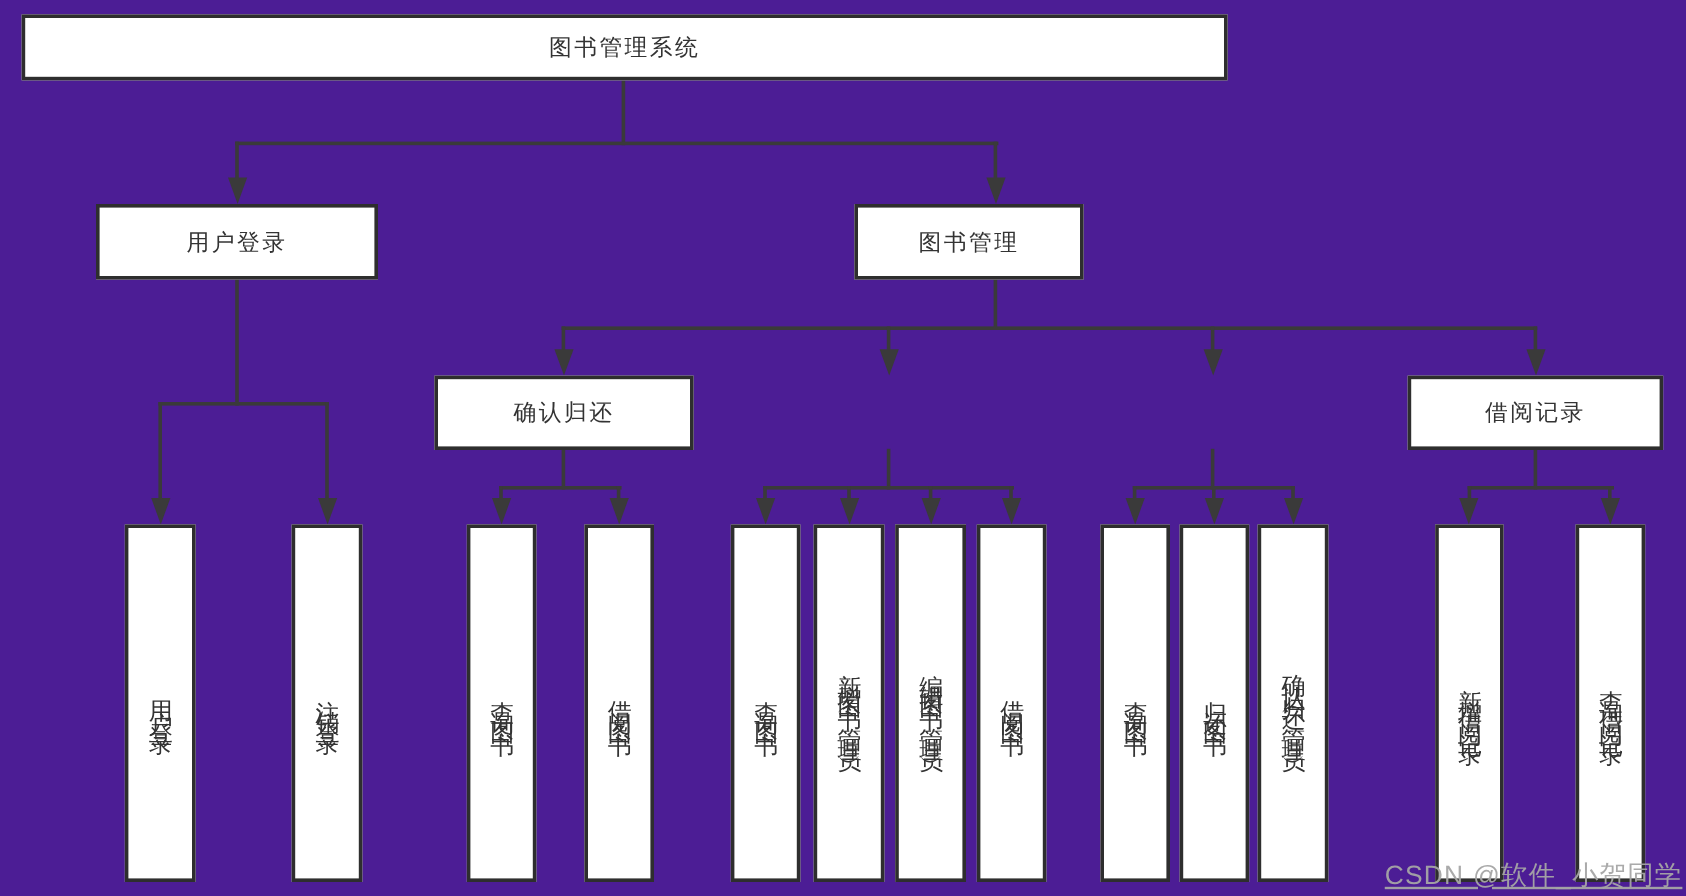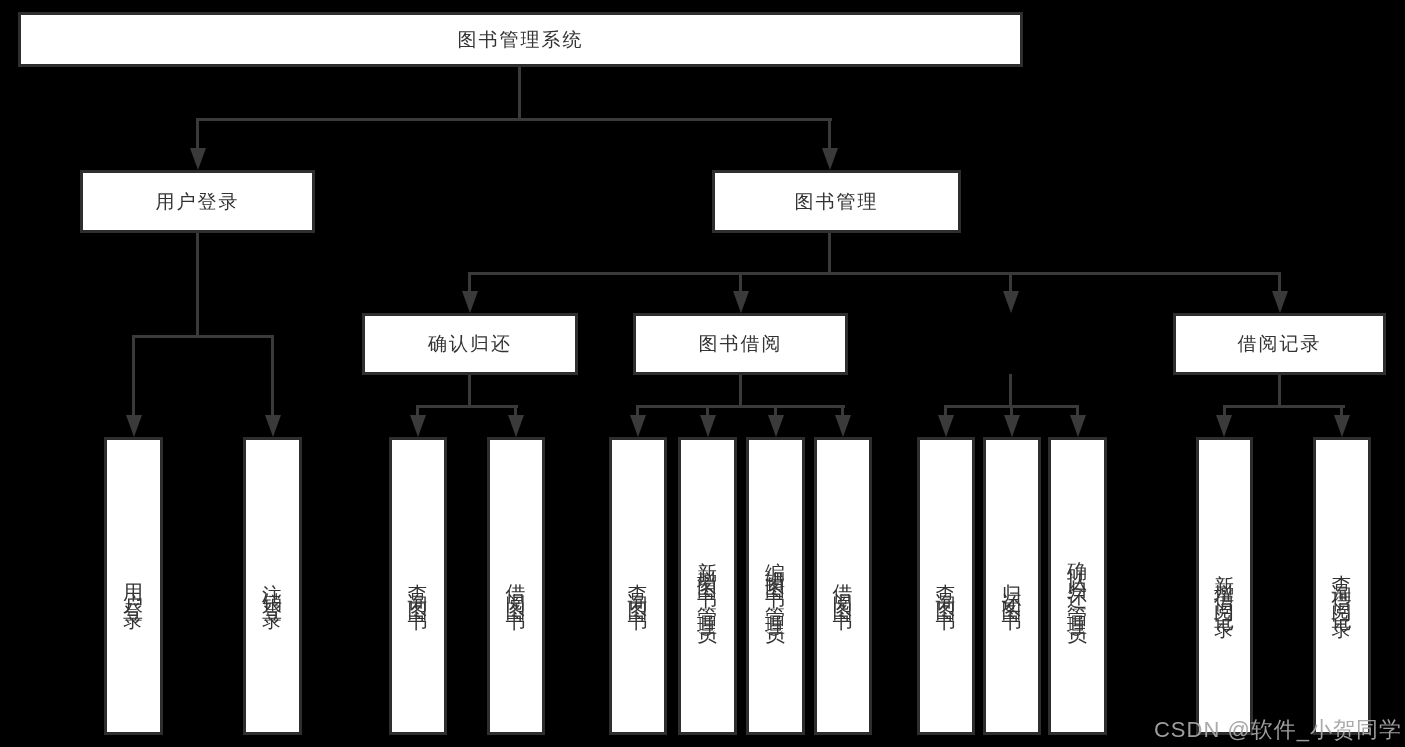--- a/index.html
+++ b/index.html
@@ -1,27 +1,27 @@
 <!DOCTYPE html>
 <html><head>
 <meta charset="utf-8">
 <style>
   html,body{margin:0;padding:0;background:#fff;}
-  .stage{position:relative;width:1405px;height:747px;background:#000000;overflow:hidden;
+  .stage{position:relative;width:1405px;height:747px;background:#4c1d95;overflow:hidden;
          font-family:"Liberation Sans","DejaVu Sans",sans-serif;}
   .node{position:absolute;box-sizing:border-box;border:3px solid #2e2e2e;background:#fff;
         display:flex;align-items:center;justify-content:center;color:#333;}
   .node.h{font-size:19px;letter-spacing:2px;font-weight:400;}
   .vt{writing-mode:vertical-rl;text-orientation:mixed;font-size:20px;letter-spacing:9px;
       line-height:1;color:#333;}
   .ln{position:absolute;background:#3a3a3a;}
   .ar{position:absolute;width:0;height:0;border-left:8px solid transparent;
       border-right:8px solid transparent;border-top:22px solid #3a3a3a;}
   .wm{position:absolute;right:3px;bottom:2px;font-size:22px;color:rgba(165,165,165,0.95);
-      letter-spacing:1px;z-index:5;white-space:nowrap;}
+      letter-spacing:1px;z-index:5;white-space:nowrap;text-decoration:underline;}
 </style>
 </head>
 <body>
 
 <div class="stage">
 
   <div>
 
     <div class="ln" style="left:518px;top:67px;width:3px;height:54px"></div>
     <div class="ln" style="left:196px;top:118px;width:636px;height:3px"></div>
@@ -83,31 +83,28 @@
   </div>
 
   <div class="node h" style="left:18px;top:12px;width:1005px;height:55px">
     <span>图书管理系统</span>
   </div>
 
   <div class="node h" style="left:80px;top:170px;width:235px;height:63px">
     <span>用户登录</span>
   </div>
 
-  <div class="node h" style="left:712px;top:170px;width:249px;height:63px">
+  <div class="node h" style="left:712px;top:170px;width:191px;height:63px">
     <span>图书管理</span>
   </div>
 
   <div class="node h" style="left:362px;top:313px;width:216px;height:62px">
     <span>确认归还</span>
   </div>
 
-  <div class="node h" style="left:633px;top:313px;width:215px;height:62px">
-    <span>图书借阅</span>
-  </div>
 
 
   <div class="node h" style="left:1173px;top:313px;width:213px;height:62px">
     <span>借阅记录</span>
   </div>
 
   <div class="node" style="left:104px;top:437px;width:59px;height:298px">
     <span class="vt">用户登录</span>
   </div>
   <div class="node" style="left:243px;top:437px;width:59px;height:298px">

